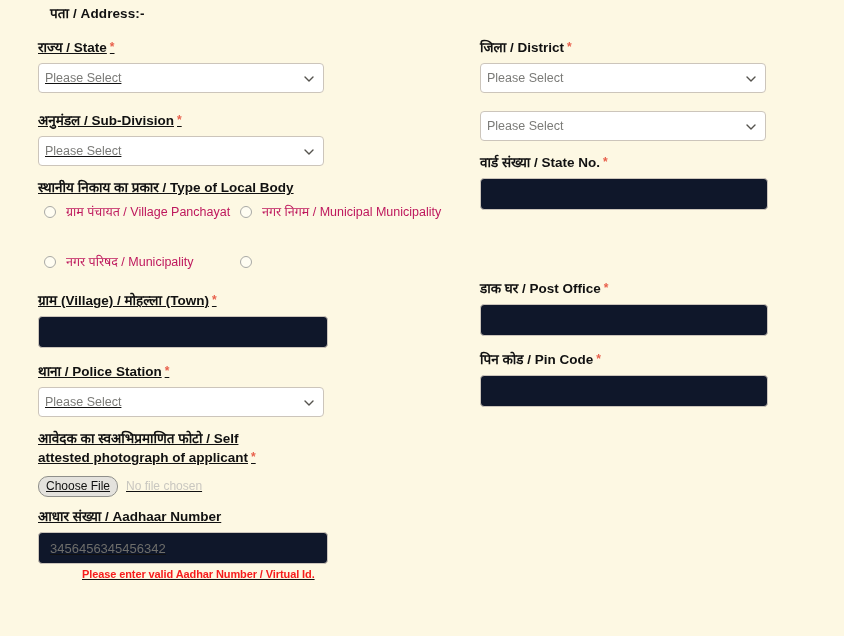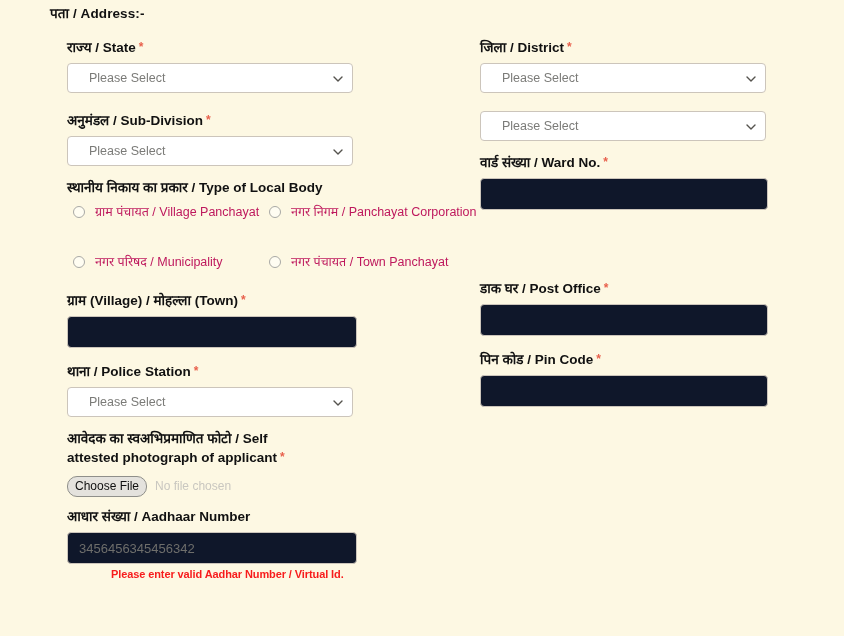--- a/index.html
+++ b/index.html
@@ -25,21 +25,21 @@
   }
   .section-title {
     position: absolute;
     left: 16px;
     top: 4px;
     font-size: 13.5px;
     font-weight: bold;
     letter-spacing: 0.1px;
     white-space: nowrap;
   }
-  .col-left  { position: absolute; left: 33px;  top: 38px; width: 410px; }
+  .col-left  { position: absolute; left: 4px;  top: 38px; width: 410px; text-decoration: underline; }
   .col-right { position: absolute; left: 446px; top: 38px; width: 390px; }
 
   .field { position: relative; }
 
   label.lbl {
     display: block;
     font-size: 13.5px;
     font-weight: bold;
     line-height: 19px;
     color: #111111;
@@ -63,21 +63,21 @@
   }
   .select-wrap.wide { width: 286px; }
   .sel {
     box-sizing: border-box;
     width: 100%;
     height: 30px;
     line-height: 28px;
     background: #ffffff;
     border: 1px solid #ccc5bb;
     border-radius: 4px;
-    padding: 0 28px 0 21px;
+    padding: 0 28px 0 6px;
     font-size: 12.5px;
     color: #7b7b78;
     font-family: "Liberation Sans", "DejaVu Sans", sans-serif;
     overflow: hidden;
     white-space: nowrap;
     text-overflow: ellipsis;
     cursor: pointer;
   }
   .chev {
     position: absolute;
@@ -228,31 +228,30 @@
     <div class="field">
       <label class="lbl">स्थानीय निकाय का प्रकार / Type of Local Body</label>
       <div class="radio-grid">
         <div class="radio-row">
           <label class="radio-opt c1">
             <span class="dot"></span>
             <span>ग्राम पंचायत / Village Panchayat</span>
           </label>
           <label class="radio-opt c2">
             <span class="dot"></span>
-            <span>नगर निगम / Panchayat Corporation</span>
+            <span>नगर निगम / Municipal Municipality</span>
           </label>
         </div>
         <div class="radio-row short">
           <label class="radio-opt c1">
             <span class="dot"></span>
             <span>नगर परिषद / Municipality</span>
           </label>
           <label class="radio-opt c2">
             <span class="dot"></span>
-            <span>नगर पंचायत / Town Panchayat</span>
           </label>
         </div>
       </div>
     </div>
 
     <div class="gap-10"></div>
 
     <div class="field">
       <label class="lbl"><span>ग्राम (Village) / मोहल्ला (Town)</span><span class="req">*</span></label>
       <input class="txt" type="text" value="" placeholder="" style="">
@@ -316,21 +315,21 @@
           <svg viewBox="0 0 10 10" width="10" height="10">
               <path d="M1 3 L5 7 L9 3" fill="none" stroke="#55534e" stroke-width="1.4" stroke-linecap="round" stroke-linejoin="round"></path>
             </svg>
         </span>
       </div>
     </div>
 
     <div class="gap-12"></div>
 
     <div class="field">
-      <label class="lbl"><span>वार्ड संख्या / Ward No.</span><span class="req">*</span></label>
+      <label class="lbl"><span>वार्ड संख्या / State No.</span><span class="req">*</span></label>
       <input class="txt r" type="text" value="" style="">
     </div>
 
     <div class="gap-39"></div>
     <div class="gap-30"></div>
 
     <div class="field">
       <label class="lbl"><span>डाक घर / Post Office</span><span class="req">*</span></label>
       <input class="txt r" type="text" value="" style="">
     </div>

